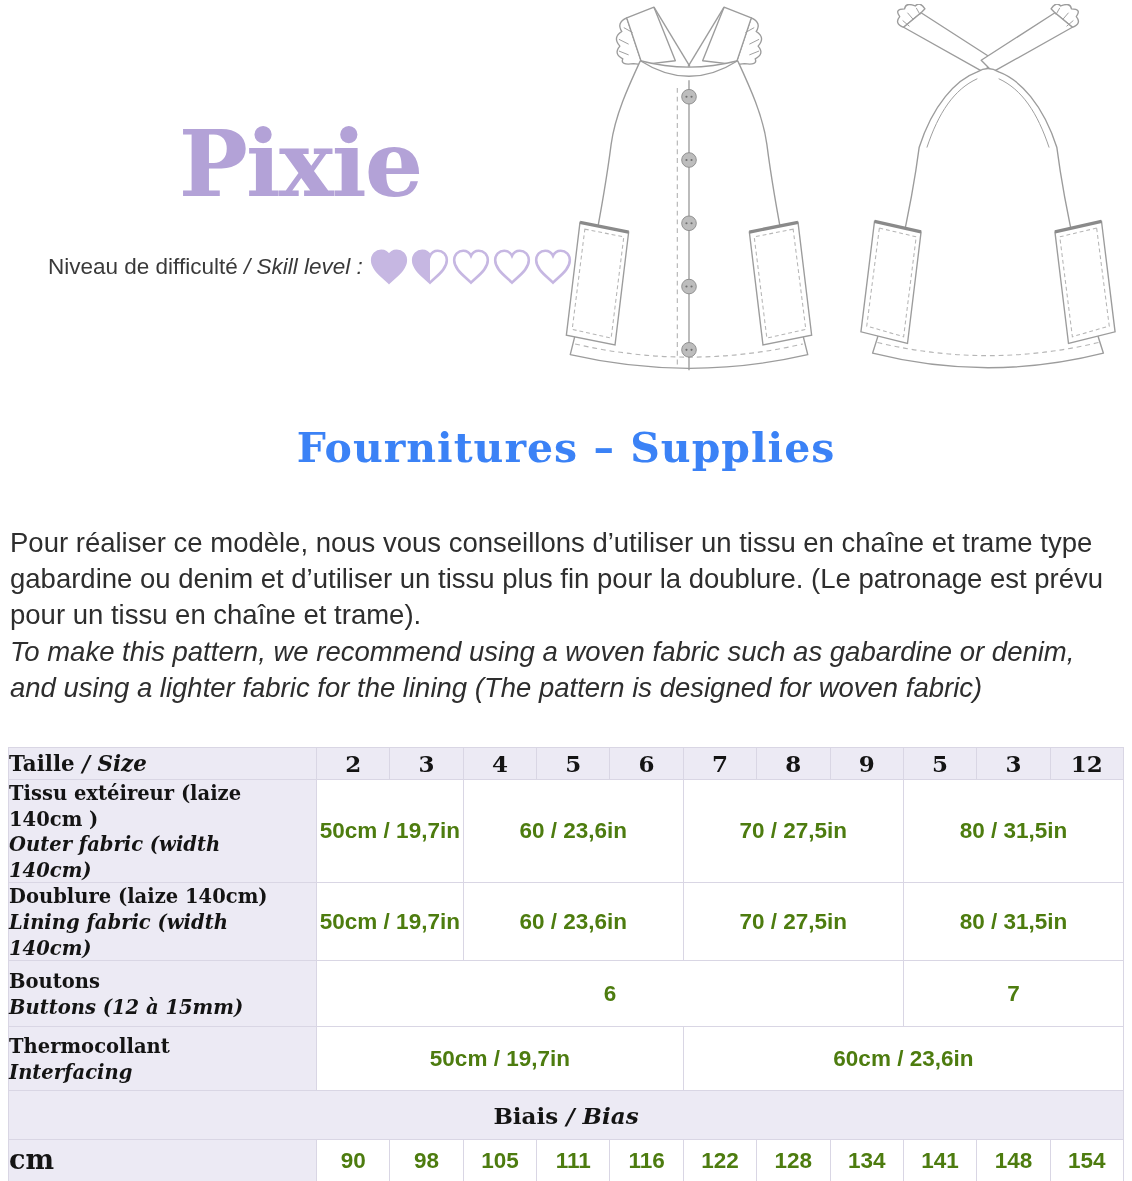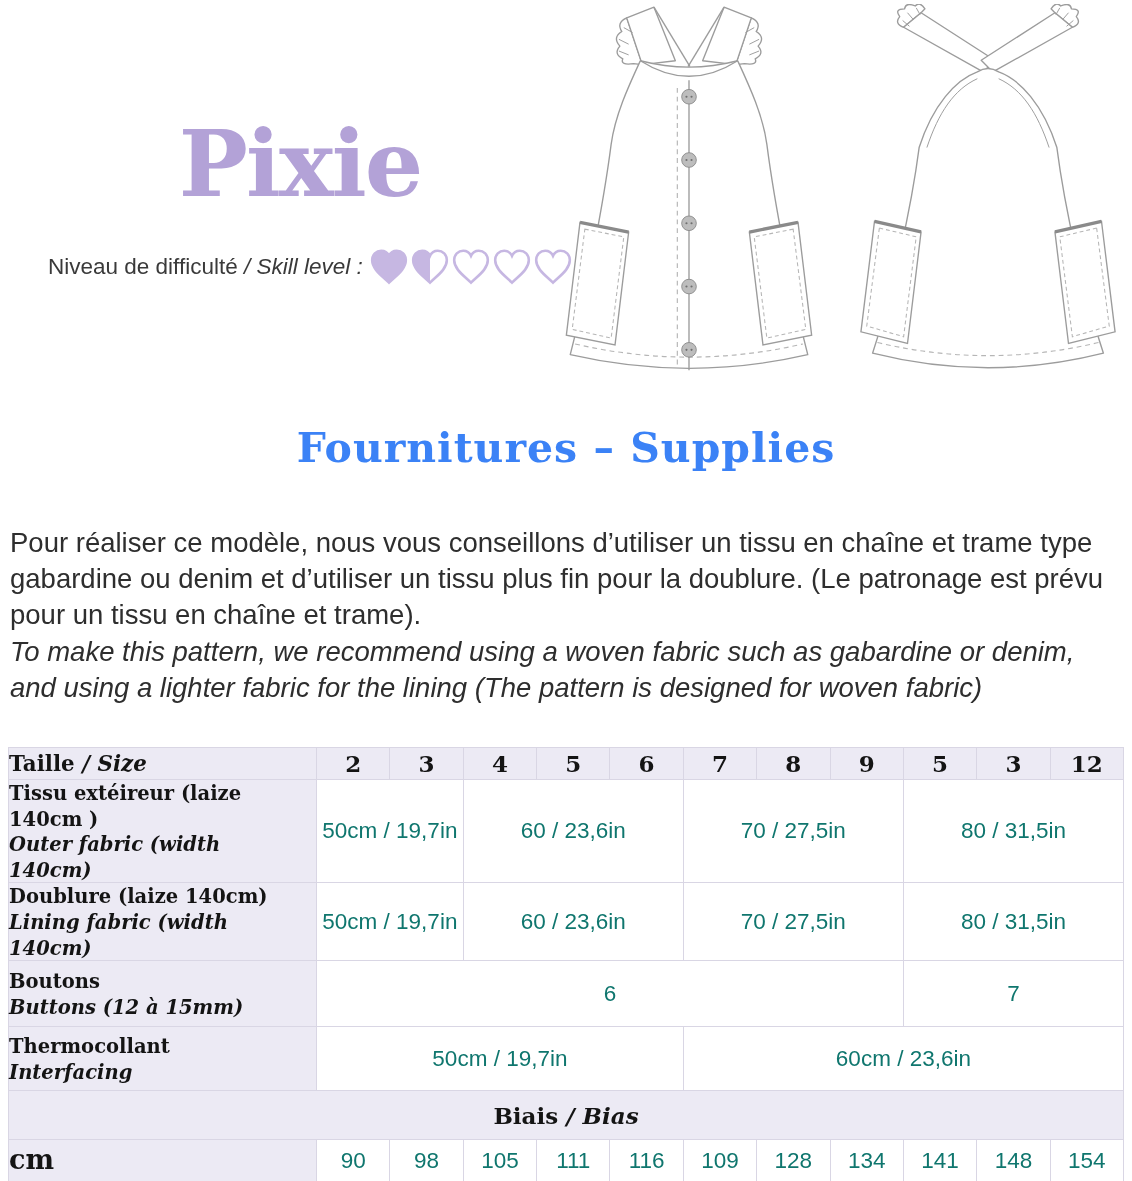--- a/index.html
+++ b/index.html
@@ -41,21 +41,21 @@
   tr.bias-row{height:49px;}tr.bl{height:42px;}
   th.lab{background:#eceaf4;text-align:left;padding-left:12px;
     font-family:"DejaVu Serif",serif;font-weight:bold;color:#141414;font-size:21px;
     line-height:1.22;}
   th.lab .inner{display:inline-block;transform:scaleX(0.93);transform-origin:0 50%;}
   th.lab .it,.bias-cell .it{font-style:italic;}
   tr.head th.lab{font-size:23px;}
   th.sz{background:#eceaf4;text-align:center;font-family:"DejaVu Serif",serif;
     font-weight:bold;font-size:23px;color:#141414;}
   td.val{background:#fff;text-align:center;font-family:"Liberation Sans",sans-serif;
-    font-size:22.5px;color:#0f766e;font-weight:normal;}
+    font-size:22.5px;color:#4d7c0f;font-weight:bold;}
   td.bias-cell{background:#eceaf4;text-align:center;font-family:"DejaVu Serif",serif;
     font-weight:bold;font-size:23px;color:#141414;}
   th.lab.it2{font-size:27px;}
 </style>
 </head>
 <body>
 
 <div class="page">
 
   <svg width="0" height="0" style="position:absolute" aria-hidden="true">
@@ -231,21 +231,21 @@
         <tr class="bias-row">
           <td class="bias-cell" colspan="12"><span>Biais</span><span class="it"> / Bias</span></td>
         </tr>
         <tr class="bl">
           <th class="lab it2">cm</th>
           <td class="val">90</td>
           <td class="val">98</td>
           <td class="val">105</td>
           <td class="val">111</td>
           <td class="val">116</td>
-          <td class="val">109</td>
+          <td class="val">122</td>
           <td class="val">128</td>
           <td class="val">134</td>
           <td class="val">141</td>
           <td class="val">148</td>
           <td class="val">154</td>
         </tr>
         <tr class="bl">
           <th class="lab it2">in</th>
           <td class="val">35,4</td>
           <td class="val">38,6</td>

